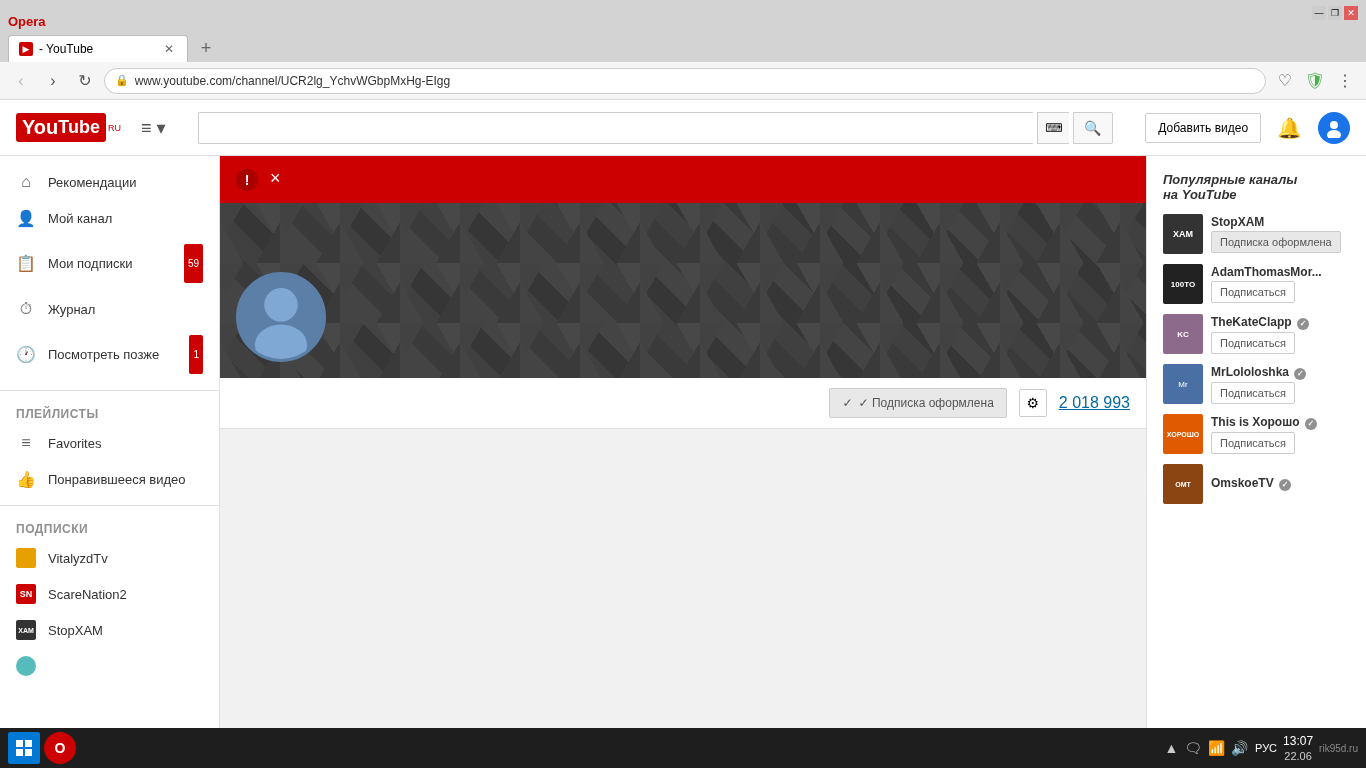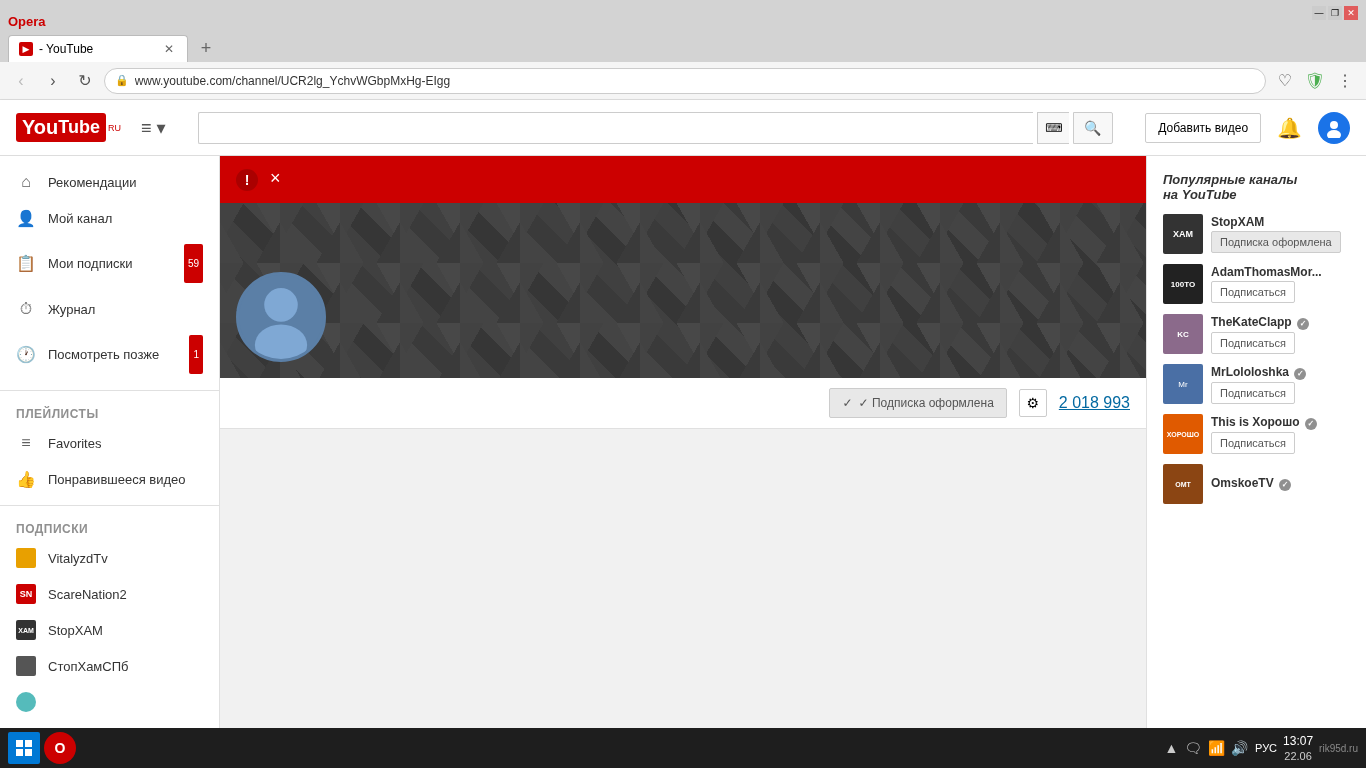--- a/index.html
+++ b/index.html
@@ -235,24 +235,20 @@
         <div style="width:20px;height:20px;border-radius:2px;background:#cc0000;flex-shrink:0;display:flex;align-items:center;justify-content:center;">
             <span style="color:white;font-size:9px;font-weight:bold;">SN</span>
           </div>
         <span>ScareNation2</span>
       </div>
       <div class="sidebar-item">
         <div style="width:20px;height:20px;border-radius:2px;background:#333;flex-shrink:0;display:flex;align-items:center;justify-content:center;">
             <span style="color:white;font-size:7px;font-weight:bold;">XAM</span>
           </div>
         <span>StopXAM</span>
-      </div>
-      <div class="sidebar-item">
-        <div style="width:20px;height:20px;border-radius:2px;background:#555;flex-shrink:0;"></div>
-        <span>СтопХамСПб</span>
       </div>
       <div class="sidebar-item">
         <div style="width:20px;height:20px;border-radius:50%;background:#5bb;flex-shrink:0;"></div>
 
       </div>
 
     </div>
 
     <div class="yt-content">
 

